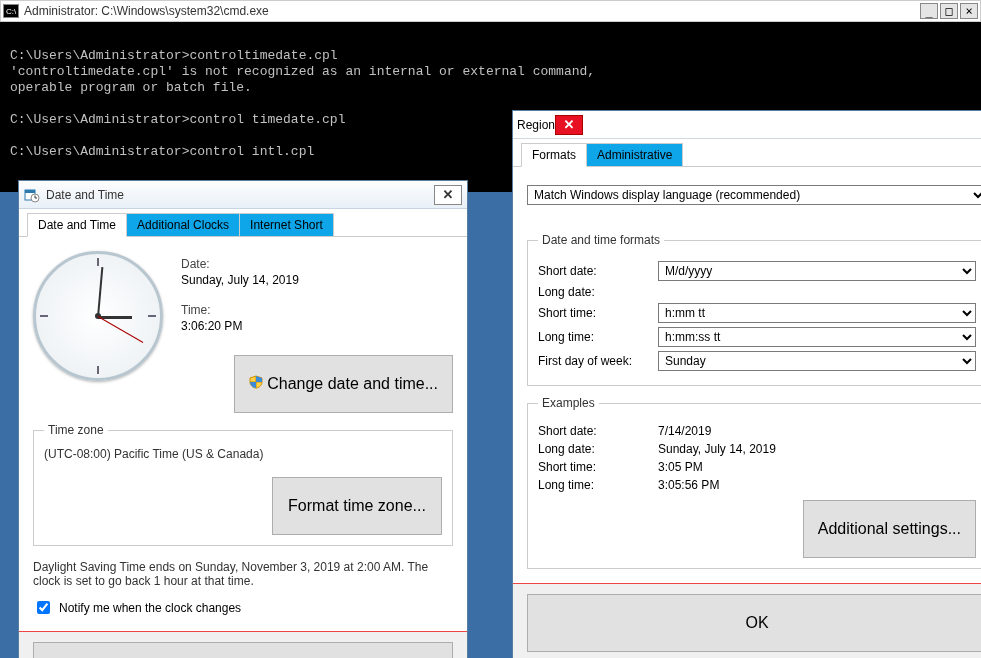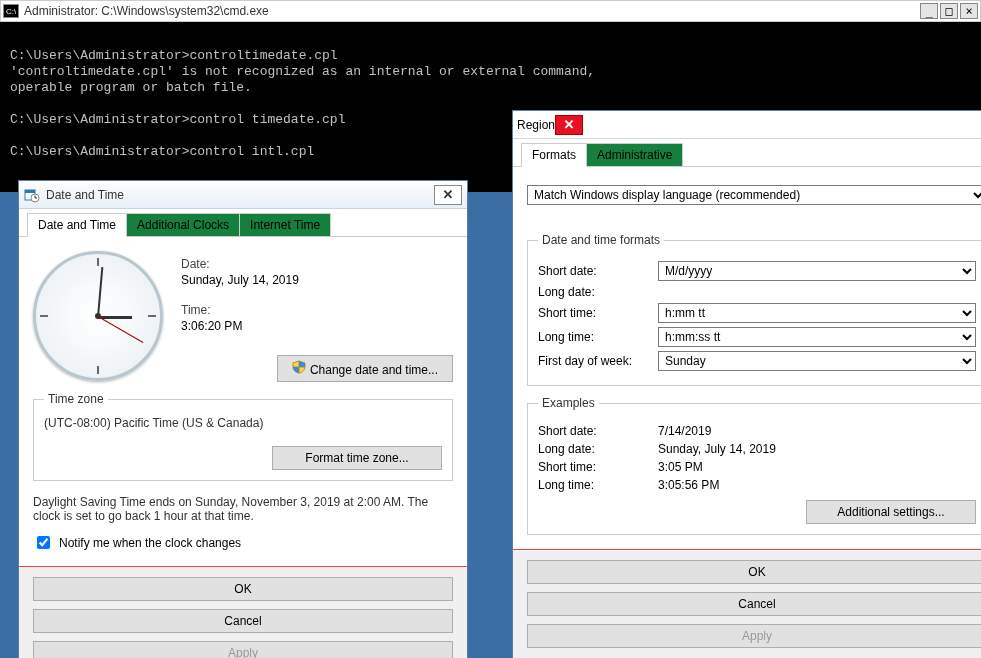--- a/index.html
+++ b/index.html
@@ -89,21 +89,21 @@
     .tab-strip {
       display:flex;
       padding: 4px 8px 0 8px;
       border-bottom: 1px solid #ccc;
       gap:0;
     }
     .tab {
       padding: 4px 10px;
       border: 1px solid #ccc;
       border-bottom: none;
-      background: #15803d;
+      background: #0ea5e9;
       font-size: 12px;
       margin-right:-1px;
       position: relative;
     }
     .tab.active {
       background:#fff;
       border-bottom: 1px solid #fff;
       margin-bottom:-1px;
       z-index:2;
     }
@@ -140,24 +140,24 @@
     fieldset {
       border: 1px solid #ccc;
       margin: 10px 0 0 0;
       padding: 10px;
     }
     legend { padding: 0 4px; color:#0046a0; }
     .plain-legend legend { color:#333; }
 
     .btn {
       min-width: 70px;
-      padding: 4px 14px;
+      padding: 19px 14px;
       background: #e1e1e1;
       border: 1px solid #adadad;
-      font-size: 12px;
+      font-size: 16px;
     }
     .btn:disabled { color:#999; }
     .btn-row {
       display:flex; gap:8px; justify-content:flex-end;
       padding: 10px 14px;
       border-top: 1px solid #ef4444;
       background:#f0f0f0;
       flex-direction:column;
     }
 
@@ -235,21 +235,21 @@
           <circle cx="11" cy="11" r="4" fill="#fff" stroke="#888"></circle>
           <path d="M11 8.5V11h2" stroke="#333" fill="none"></path>
         </svg>
     </span>
     <span class="dlg-title">Date and Time</span>
     <span class="dlg-close grey">✕</span>
   </div>
   <div class="tab-strip">
     <div class="tab active">Date and Time</div>
     <div class="tab">Additional Clocks</div>
-    <div class="tab">Internet Time</div>
+    <div class="tab">Internet Short</div>
   </div>
   <div class="dlg-body">
     <div class="dt-top">
       <div class="clock">
         <div class="tick t12"></div>
           <div class="tick t3"></div>
           <div class="tick t6"></div>
           <div class="tick t9"></div>
         <div class="hand h"></div>
           <div class="hand m"></div>

